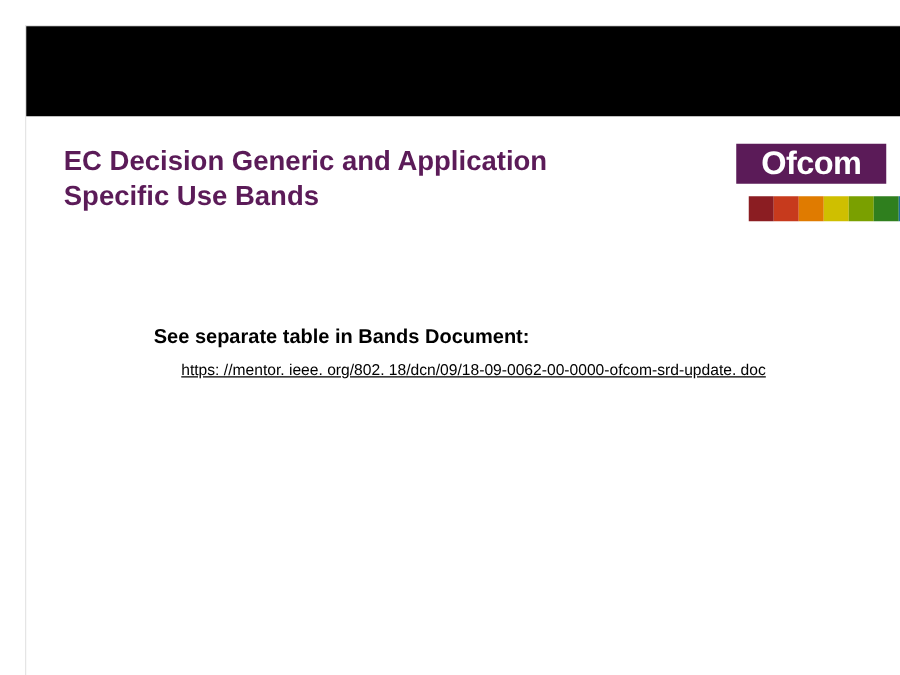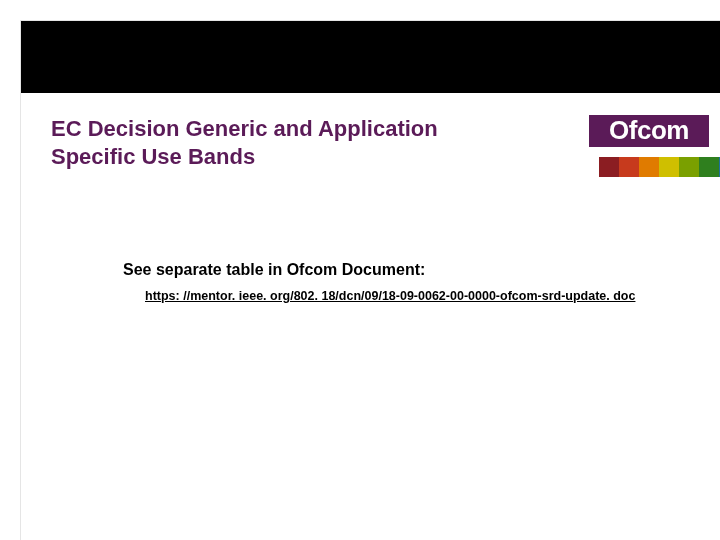--- a/index.html
+++ b/index.html
@@ -64,21 +64,21 @@
     top: 230px;
     font-size: 16px;
     font-weight: 700;
     color: #000;
   }
   .link {
     position: absolute;
     left: 114px;
     top: 258px;
     font-size: 12.5px;
-    font-weight: 700;
+    font-weight: 400;
     color: #000;
     text-decoration: underline;
     cursor: pointer;
   }
   .footer {
     position: absolute;
     left: 0; bottom: 0;
     width: 100%; height: 24px;
     background: #e6dde6;
   }
@@ -116,18 +116,18 @@
         <span class="ls3"></span>
       <span class="ls4"></span>
         <span class="ls5"></span>
         <span class="ls6"></span>
       <span class="ls7"></span>
         <span class="ls8"></span>
         <span class="ls9"></span>
     </div>
   </div>
 
-  <div class="body-text">See separate table in Ofcom Document:</div>
+  <div class="body-text">See separate table in Bands Document:</div>
 
   <a class="link">https: //mentor. ieee. org/802. 18/dcn/09/18-09-0062-00-0000-ofcom-srd-update. doc</a>
 
 
 </div>
 
 </body></html>

